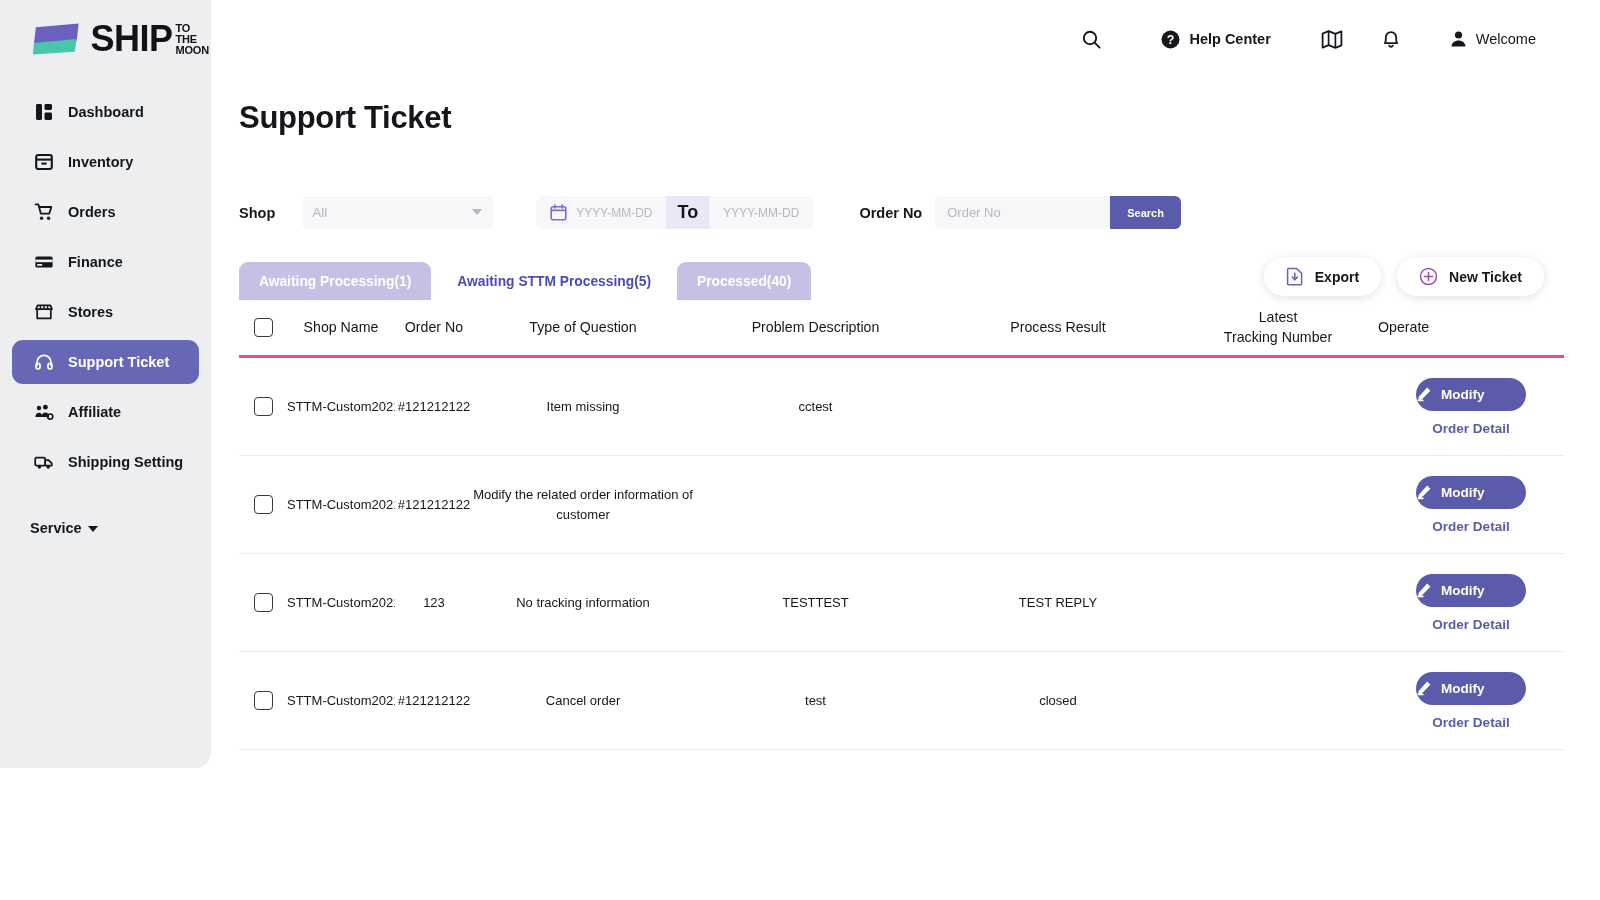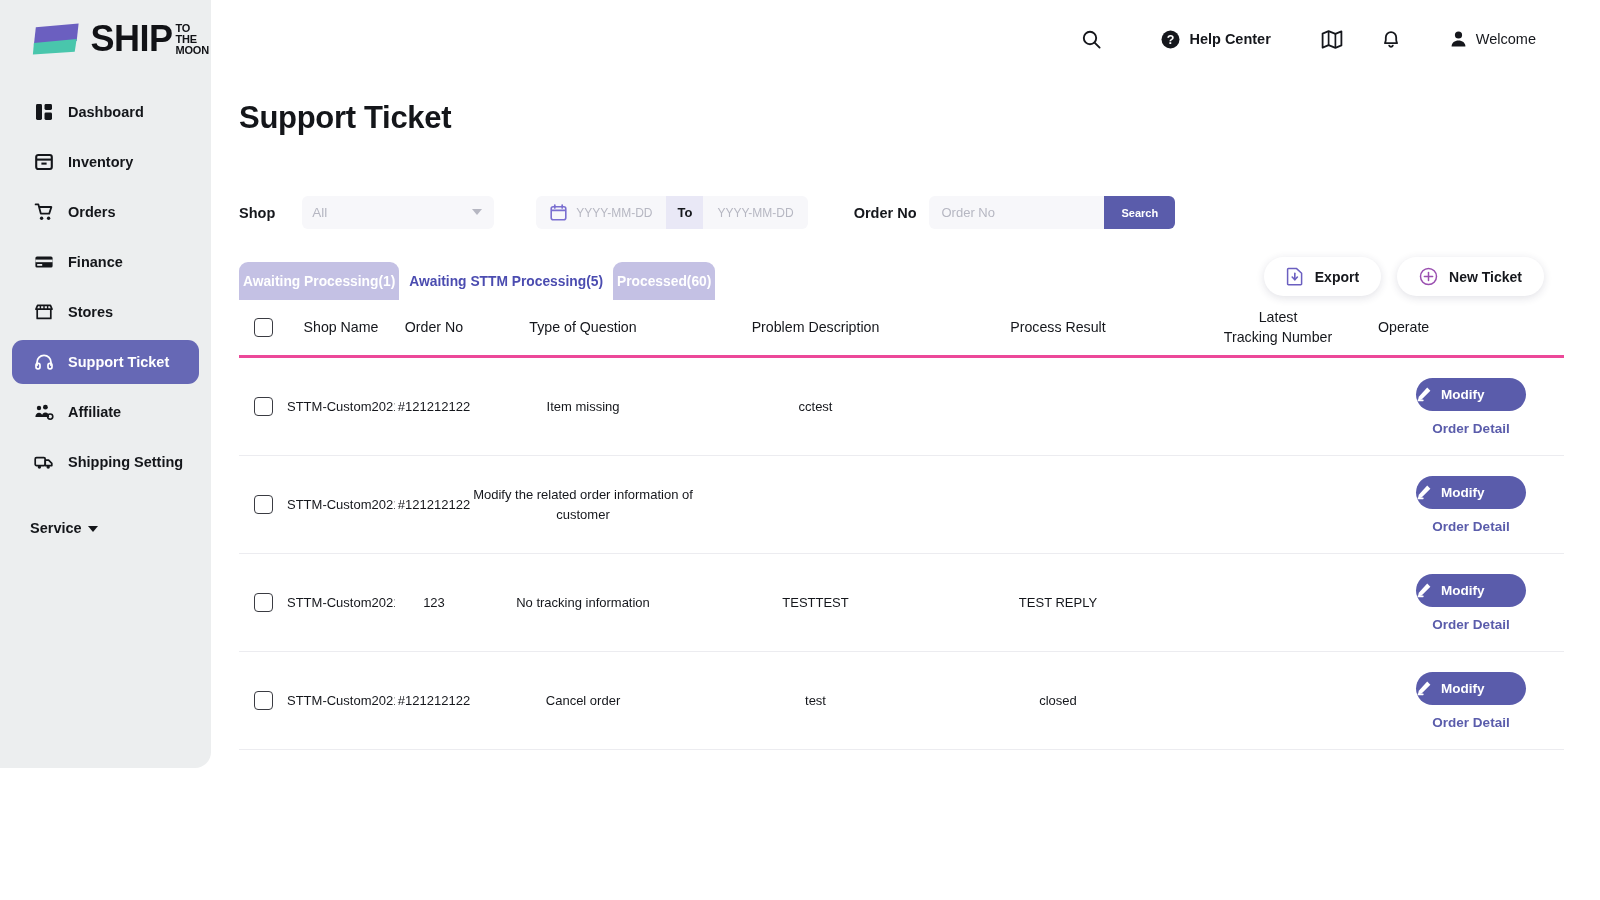--- a/index.html
+++ b/index.html
@@ -113,40 +113,40 @@
     display: flex; align-items: center; height: 33px;
     background: #f7f7fa; border-radius: 6px; margin-left: 42px; overflow: hidden;
   }
   .date-cell {
     display: flex; align-items: center; gap: 9px;
     height: 33px; padding: 0 14px; cursor: pointer;
   }
   .date-ph { font-size: 12px; color: #b6b7c2; }
   .to-chip {
     height: 33px; display: flex; align-items: center; padding: 0 11px;
-    background: #e9e8f6; font-size: 13px; font-weight: 700; color: #15171c;
+    background: #e9e8f6; font-size: 18px; font-weight: 700; color: #15171c;
   }
   .orderno-label { margin-left: 46px; font-size: 14.5px; font-weight: 700; color: #15171c; }
   .text-input {
     width: 175px; height: 33px; background: #f7f7fa; border: none;
     border-radius: 6px 0 0 6px; margin-left: 13px; padding: 0 12px;
     font-family: "Liberation Sans", sans-serif; font-size: 13px; color: #15171c;
   }
   .text-input::placeholder { color: #b6b7c2; }
   .search-btn {
     height: 33px; padding: 0 17px; border: none;
     background: #5a5cab; color: #ffffff; border-radius: 0 6px 6px 0;
     font-family: "Liberation Sans", sans-serif; font-size: 11px; font-weight: 700;
     cursor: pointer;
   }
 
   
   .tabs { position: absolute; left: 28px; top: 184px; display: flex; align-items: flex-end; }
   .tab {
-    height: 38px; padding: 0 4px;
+    height: 38px; padding: 0 20px;
     display: flex; align-items: center; justify-content: center;
     background: #c4c1e4; color: #ffffff;
     border-radius: 9px 9px 0 0;
     font-size: 13.8px; font-weight: 700; white-space: nowrap; cursor: pointer;
   }
   .tab + .tab { margin-left: 6px; }
   .tab.active { background: #ffffff; color: #4b4cb0; }
 
   .right-actions { position: absolute; right: 34px; top: 179px; display: flex; gap: 16px; }
   .pill-btn {
@@ -378,21 +378,21 @@
       </div>
 
       <span class="orderno-label">Order No</span>
       <input class="text-input" type="text" placeholder="Order No" style="">
       <button class="search-btn">Search</button>
     </div>
 
     <div class="tabs">
       <div class="tab">Awaiting Processing(1)</div>
       <div class="tab active">Awaiting STTM Processing(5)</div>
-      <div class="tab">Processed(60)</div>
+      <div class="tab">Processed(40)</div>
     </div>
 
     <div class="right-actions">
       <div class="pill-btn">
         <svg width="18" height="19" viewBox="0 0 18 19">
           <path d="M2.4 1.6h8.2l5 4.6v10.8a.8.8 0 0 1-.8.8H2.4a.8.8 0 0 1-.8-.8V2.4a.8.8 0 0 1 .8-.8z" fill="none" stroke="#6b5fc0" stroke-width="1.5" stroke-linejoin="round"></path>
           <line x1="8.8" y1="6.2" x2="8.8" y2="12.4" stroke="#6b5fc0" stroke-width="1.6" stroke-linecap="round"></line>
           <path d="M6.2 10 L8.8 12.8 L11.4 10" fill="none" stroke="#6b5fc0" stroke-width="1.6" stroke-linecap="round" stroke-linejoin="round"></path>
         </svg>
         <span>Export</span>

